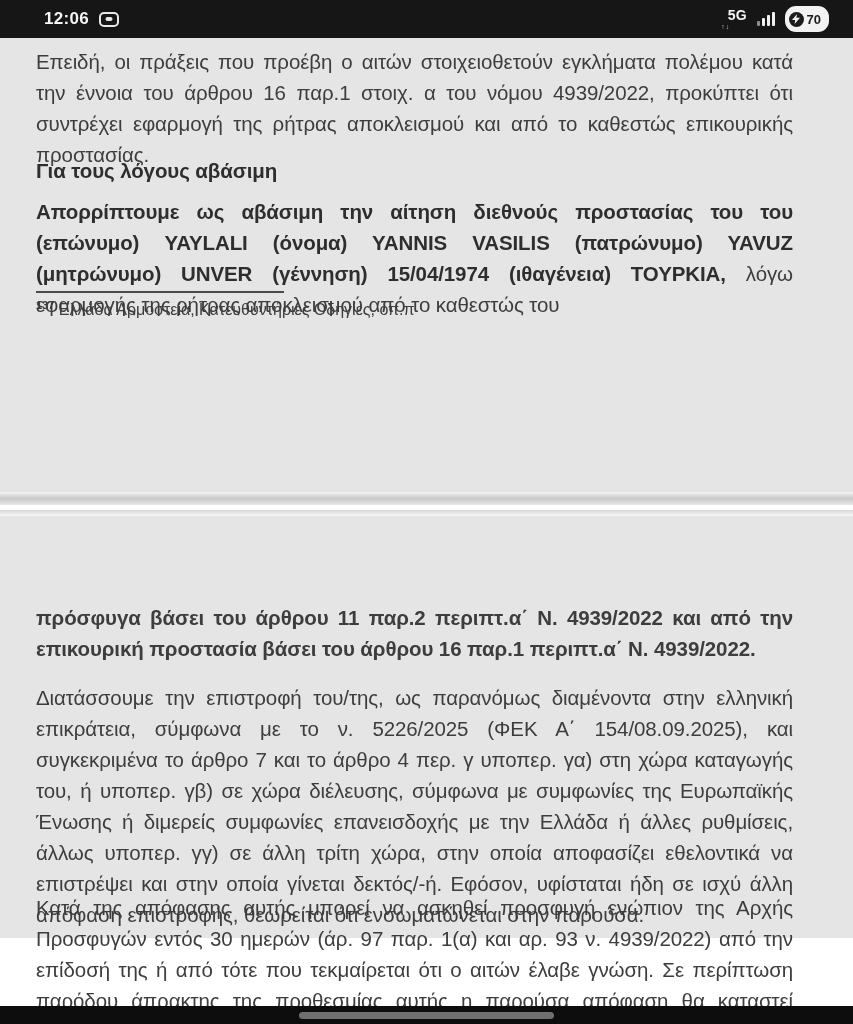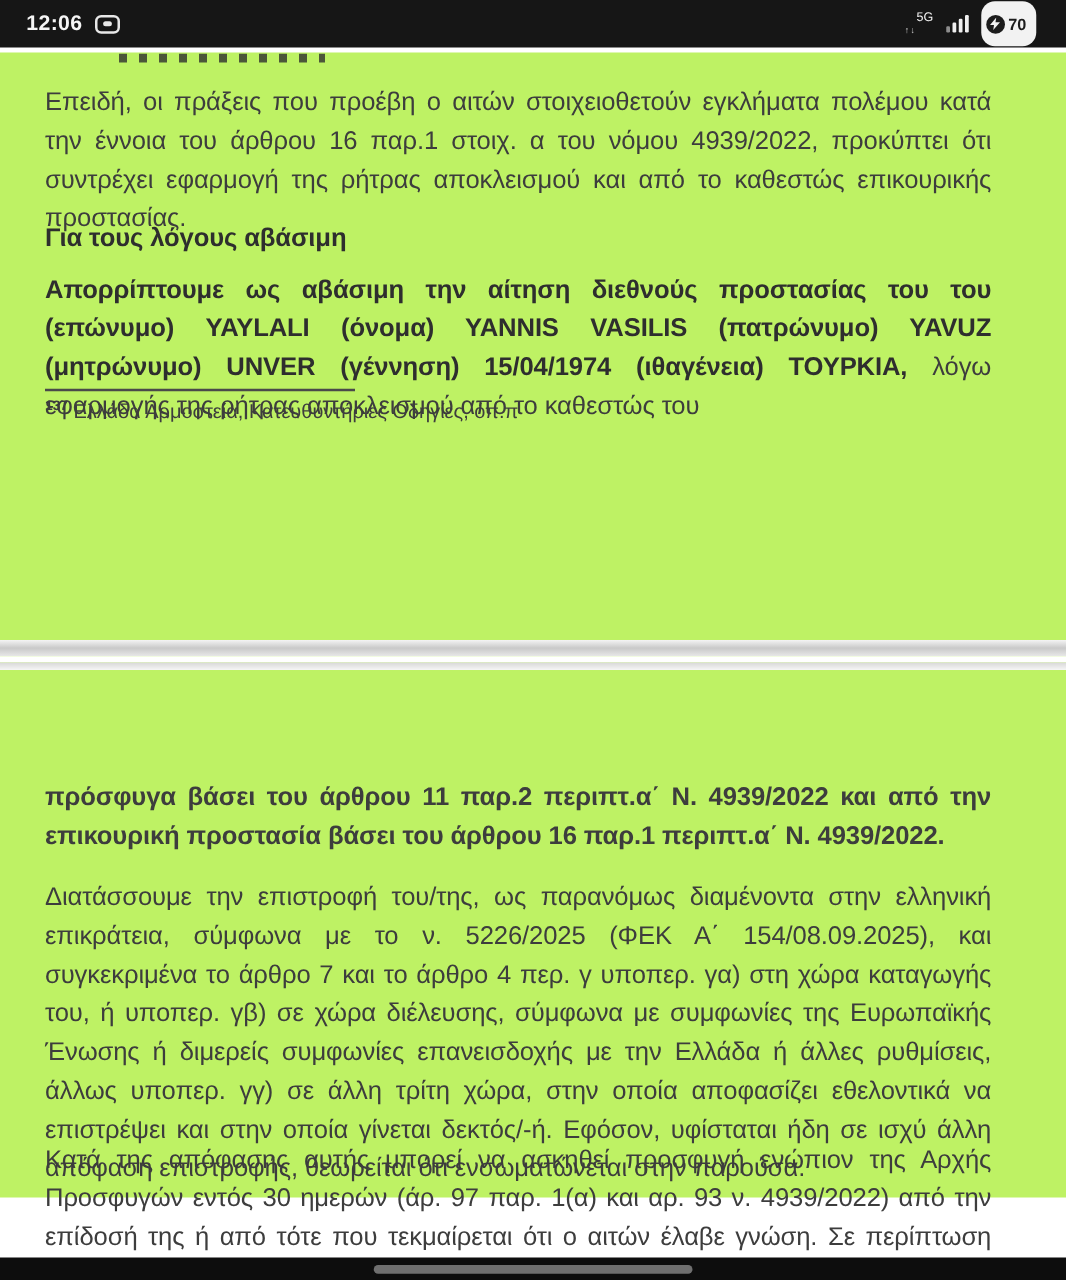--- a/index.html
+++ b/index.html
@@ -16,21 +16,21 @@
   
   .status-bar {
     position: absolute;
     top: 0; left: 0;
     width: 100%; height: 38px;
     background: #161616;
     color: #f5f5f5;
     display: flex;
     align-items: center;
     justify-content: space-between;
-    padding: 0 24px 0 21px;
+    padding: 0 24px 0 44px;
     z-index: 20;
   }
   .sb-left, .sb-right { display: flex; align-items: center; gap: 10px; }
   .sb-time { font-size: 17px; font-weight: bold; letter-spacing: 0.3px; }
   .icon-capture {
     position: relative;
     width: 20px; height: 15px;
     border: 2px solid #e8e8e8;
     border-radius: 5px;
   }
@@ -40,50 +40,50 @@
     left: 50%; top: 50%;
     transform: translate(-50%, -50%);
     width: 7px; height: 4px;
     border-radius: 2px;
     background: #e8e8e8;
   }
   .icon-5g {
     display: flex; flex-direction: column; align-items: center;
     line-height: 1;
   }
-  .icon-5g .g-label { font-size: 10px; font-weight: normal; margin-left: 23px; }
+  .icon-5g .g-label { font-size: 14px; font-weight: bold; margin-left: 23px; }
   .icon-5g .g-arrows { font-size: 7px; letter-spacing: 1px; margin-top: 1px; color: #cfcfcf; }
   .icon-signal { display: flex; align-items: flex-end; gap: 2px; height: 14px; }
   .icon-signal i { display: block; width: 3px; background: #f0f0f0; border-radius: 1px; }
   .icon-signal i:nth-child(1) { height: 5px; opacity: .55; }
   .icon-signal i:nth-child(2) { height: 8px; }
   .icon-signal i:nth-child(3) { height: 11px; }
   .icon-signal i:nth-child(4) { height: 14px; }
   .battery-pill {
     display: flex; align-items: center; gap: 3px;
     background: #f2f2f2;
     border-radius: 11px;
-    height: 36px;
+    height: 26px;
     padding: 0 8px 0 4px;
     color: #1c1c1c;
   }
   .battery-bolt-disc {
     width: 15px; height: 15px;
     border-radius: 50%;
     background: #1c1c1c;
     display: flex; align-items: center; justify-content: center;
   }
   .battery-pct { font-size: 13px; font-weight: bold; }
 
   
   .doc {
     position: absolute;
-    top: 42px; left: 0;
+    top: 22px; left: 0;
     width: 100%; height: 916px;
-    background: #bef264;
+    background: #e5e5e5;
   }
   .body-text {
     position: absolute;
     left: 36px;
     width: 757px;
     font-size: 20.5px;
     line-height: 31px;
     color: #3d3d3d;
     text-align: justify;
     letter-spacing: -0.1px;

